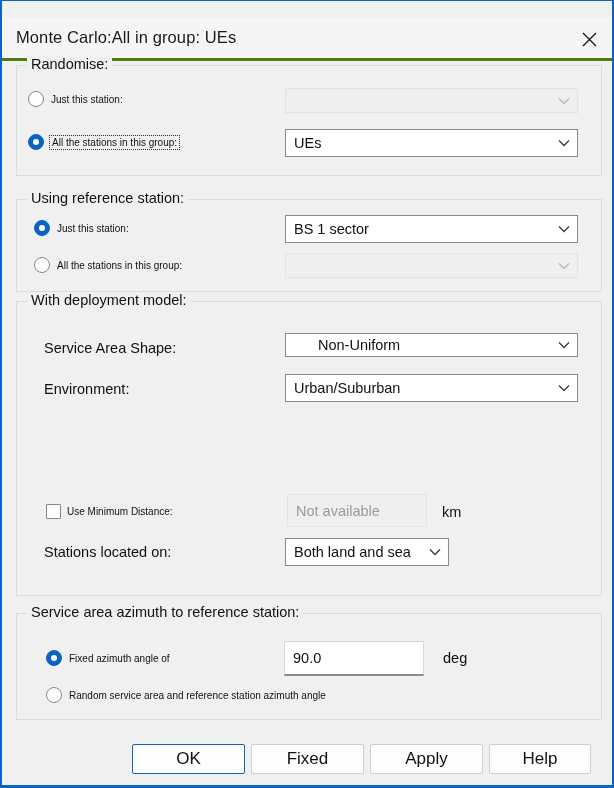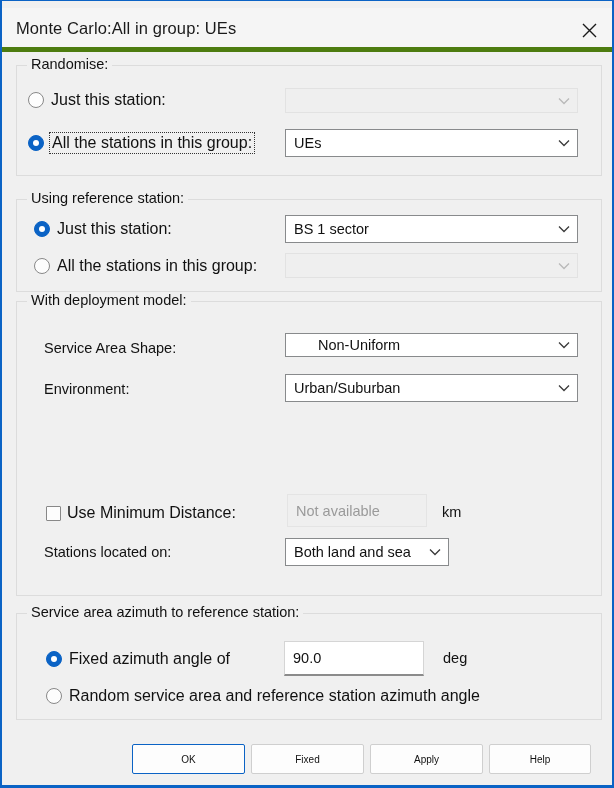--- a/index.html
+++ b/index.html
@@ -14,24 +14,24 @@
     width: 614px; height: 788px;
     background: #f0f0f0;
     border-left: 2px solid #0b63c5;
     border-right: 2px solid #0b63c5;
     border-bottom: 3px solid #0b63c5;
     border-top: 1px solid #0b63c5;
     overflow: hidden;
   }
   
   #titlebar {
-    position: absolute; left: 0; top: 7px;
+    position: absolute; left: 0; top: 16px;
     width: 610px; height: 44px;
     background: #f5f5f5;
-    border-bottom: 5px solid #4d7c0f;
+    border-bottom: 3px solid #4d7c0f;
   }
   #title-text {
     position: absolute; left: 14px; top: 11px;
     font-size: 16.5px; color: #1a1a1a;
     letter-spacing: .1px; white-space: nowrap;
   }
   #close-btn {
     position: absolute; right: 0px; top: 0px;
     width: 46px; height: 44px;
     display: flex; align-items: center; justify-content: center;
@@ -77,21 +77,21 @@
     position: relative;
   }
   .radio.on {
     background: #0b63c5; border-color: #0b63c5;
   }
   .radio.on::after {
     content: ""; position: absolute;
     left: 4px; top: 4px; width: 6px; height: 6px;
     border-radius: 50%; background: #ffffff;
   }
-  .radio-label { font-size: 16px; color: #111; }
+  .radio-label { font-size: 10px; color: #111; }
   .focused { outline: 1px dotted #333; outline-offset: 1px; padding: 0 1px; }
 
   
   .check-row {
     position: absolute;
     display: flex; align-items: center;
     cursor: pointer; white-space: nowrap;
   }
   .checkbox {
     width: 15px; height: 15px;
@@ -147,21 +147,21 @@
   .textbox.disabled .val { color: #9a9a9a; }
 
   
   .btn {
     position: absolute;
     height: 30px;
     background: #fdfdfd;
     border: 1px solid #cfcfcf;
     border-radius: 2px;
     display: flex; align-items: center; justify-content: center;
-    font-size: 10px; color: #111;
+    font-size: 17px; color: #111;
     cursor: pointer;
   }
   .btn.default { border: 1px solid #0b63c5; }
 </style>
 </head>
 <body>
 
 <div id="window">
 
   <div id="titlebar">

